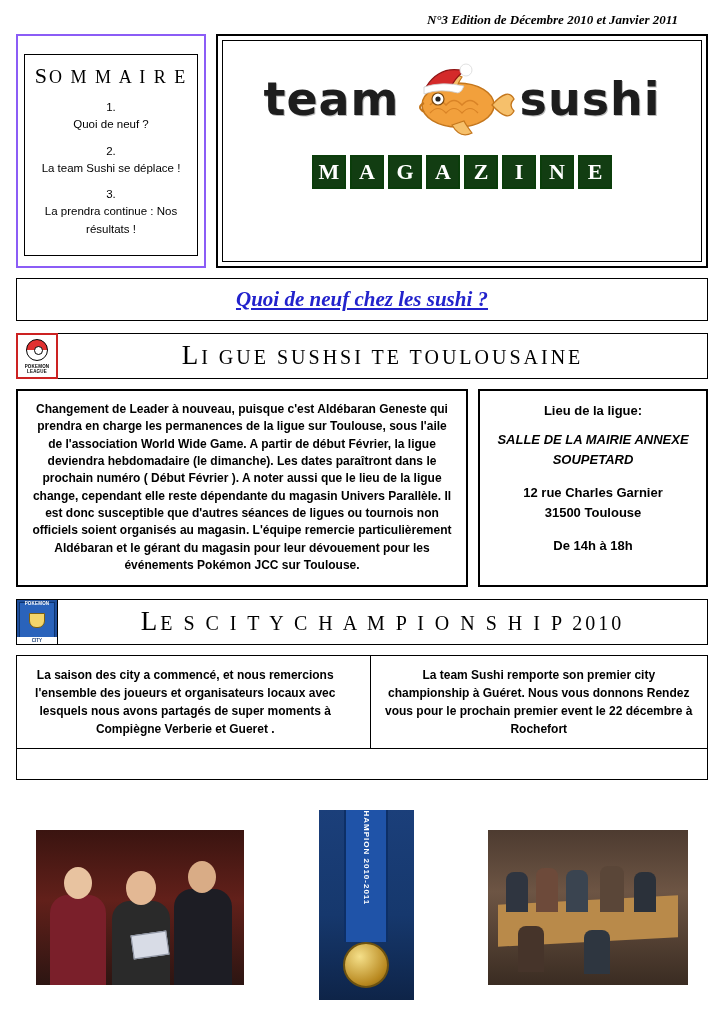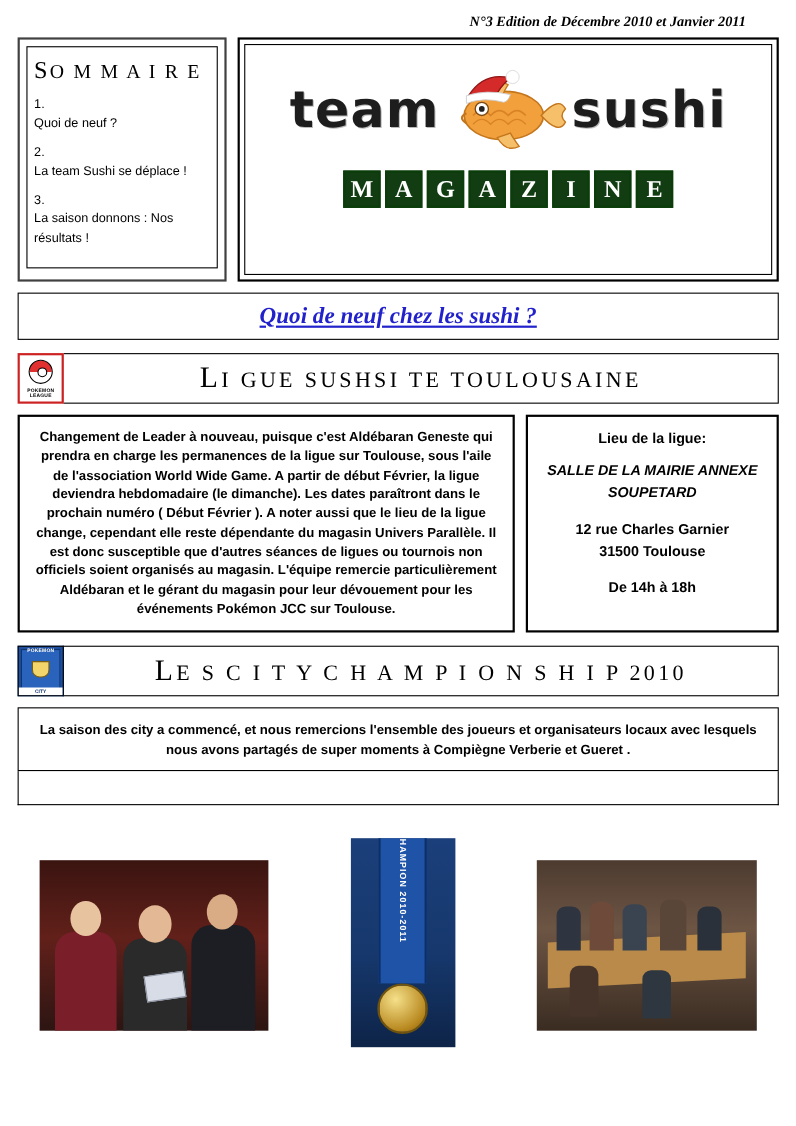--- a/index.html
+++ b/index.html
@@ -36,23 +36,24 @@
   }
 
   
   .top-row {
     display: flex;
     align-items: stretch;
     gap: 10px;
   }
   .sommaire {
     width: 190px;
-    border: 2px solid #404040;
-    padding: 6px 6px 10px 6px;
-    box-sizing: border-box;
+    border: 2px solid #8b5cf6;
+    padding: 18px 6px 10px 6px;
+    box-sizing: border-box;
+    text-align: center;
   }
   .sommaire-inner {
     border: 1px solid #000;
     height: 100%;
     box-sizing: border-box;
     padding: 8px 6px;
   }
   .sommaire-title {
     font-family: "Liberation Serif", serif;
     font-size: 18px;
@@ -404,21 +405,21 @@
         <div class="sommaire-item">
           <div class="sommaire-num">1.</div>
           <div>Quoi de neuf ?</div>
         </div>
         <div class="sommaire-item">
           <div class="sommaire-num">2.</div>
           <div>La team Sushi se déplace !</div>
         </div>
         <div class="sommaire-item">
           <div class="sommaire-num">3.</div>
-          <div>La saison donnons : Nos résultats !</div>
+          <div>La prendra continue : Nos résultats !</div>
         </div>
       </div>
     </div>
 
     <div class="masthead">
       <div class="masthead-inner">
         <div class="masthead-title">
           <span class="masthead-word">team</span>
           <span class="fish">
             <svg viewBox="0 0 120 92" width="120" height="92" aria-hidden="true">
@@ -499,20 +500,21 @@
       <span class="champ-cup"></span>
       <span class="champ-bottom">CITY</span>
     </div>
     <div class="section-title-box">
       <span class="section-title"><span class="drop">L</span><span>E S  C I T Y  C H A M P I O N S H I P  2010</span></span>
     </div>
   </div>
 
   <div class="cc-cols">
     <div class="cc-col">La saison des city a commencé, et nous remercions l'ensemble des joueurs et organisateurs locaux  avec lesquels nous avons partagés de super moments à Compiègne Verberie et Gueret .</div>
+    <div class="cc-col">La team Sushi remporte son premier city championship à Guéret. Nous vous donnons Rendez vous pour le prochain premier event le 22 décembre à Rochefort</div>
   </div>
   <div class="cc-under"></div>
 
   <div class="photos">
 
     <div class="photo photo1">
       <span class="p1-person" style="left:14px; width:56px; height:90px; background:#7a1f2a;"></span>
       <span class="p1-head" style="left:28px; bottom:86px; width:28px; height:32px; background:#e8c3a0;"></span>
       <span class="p1-person" style="left:76px; width:58px; height:84px; background:#2a2a2a;"></span>
       <span class="p1-head" style="left:90px; bottom:80px; width:30px; height:34px; background:#e3b894;"></span>

